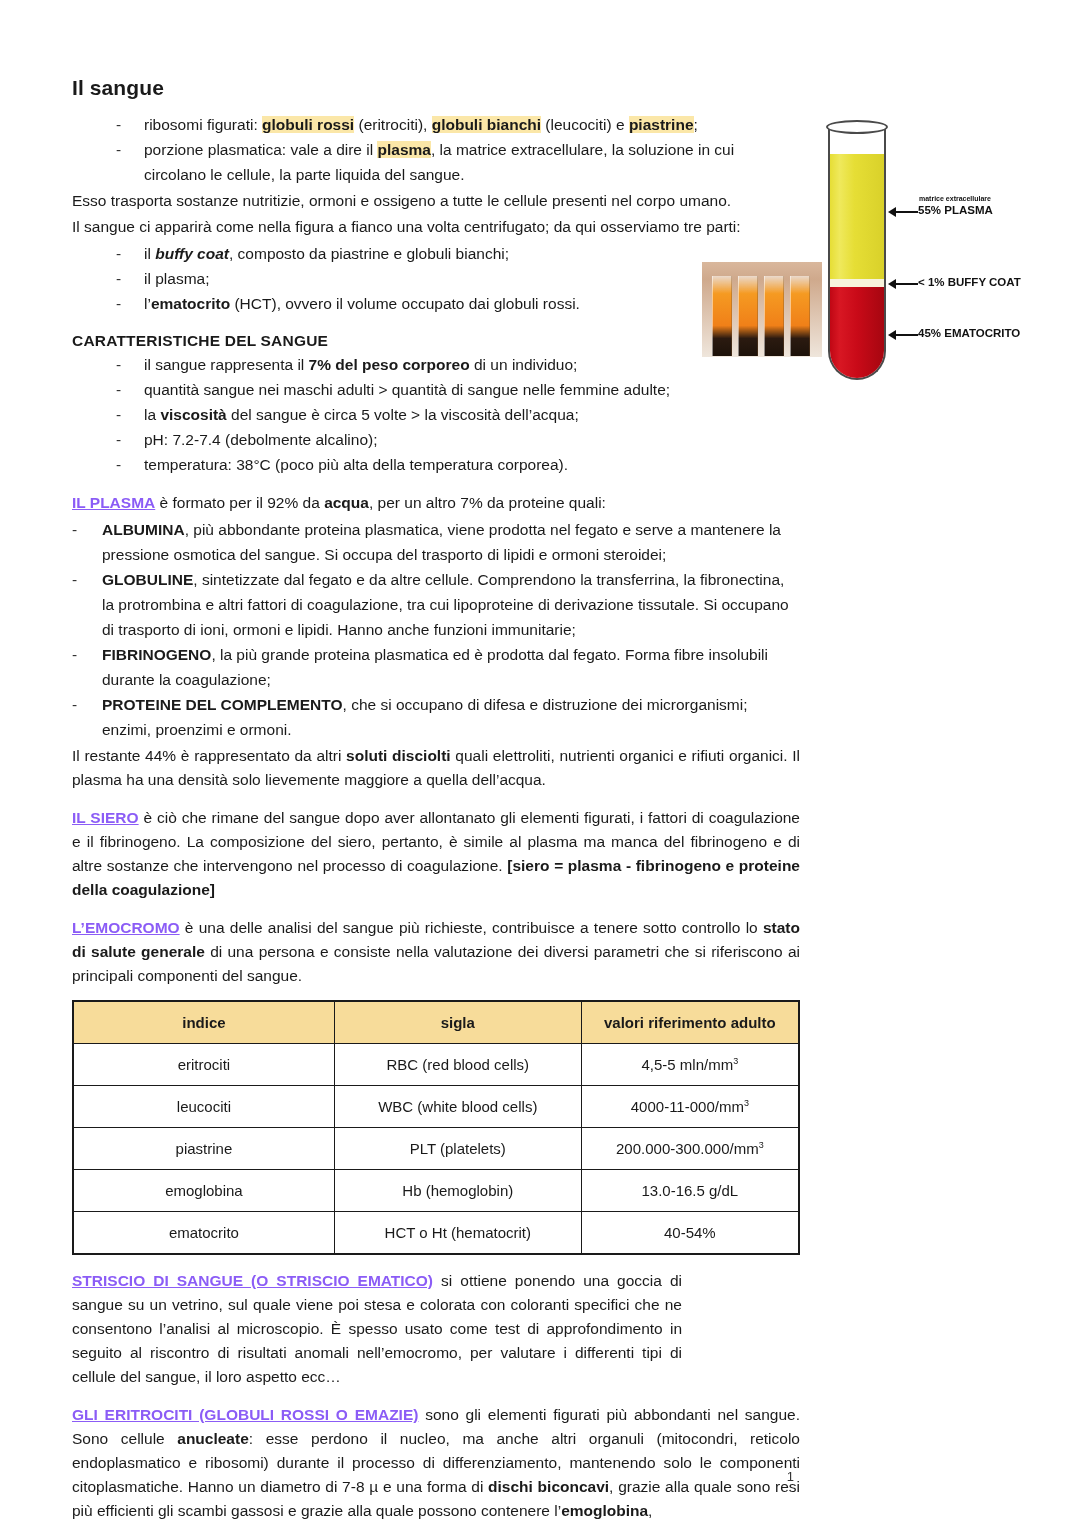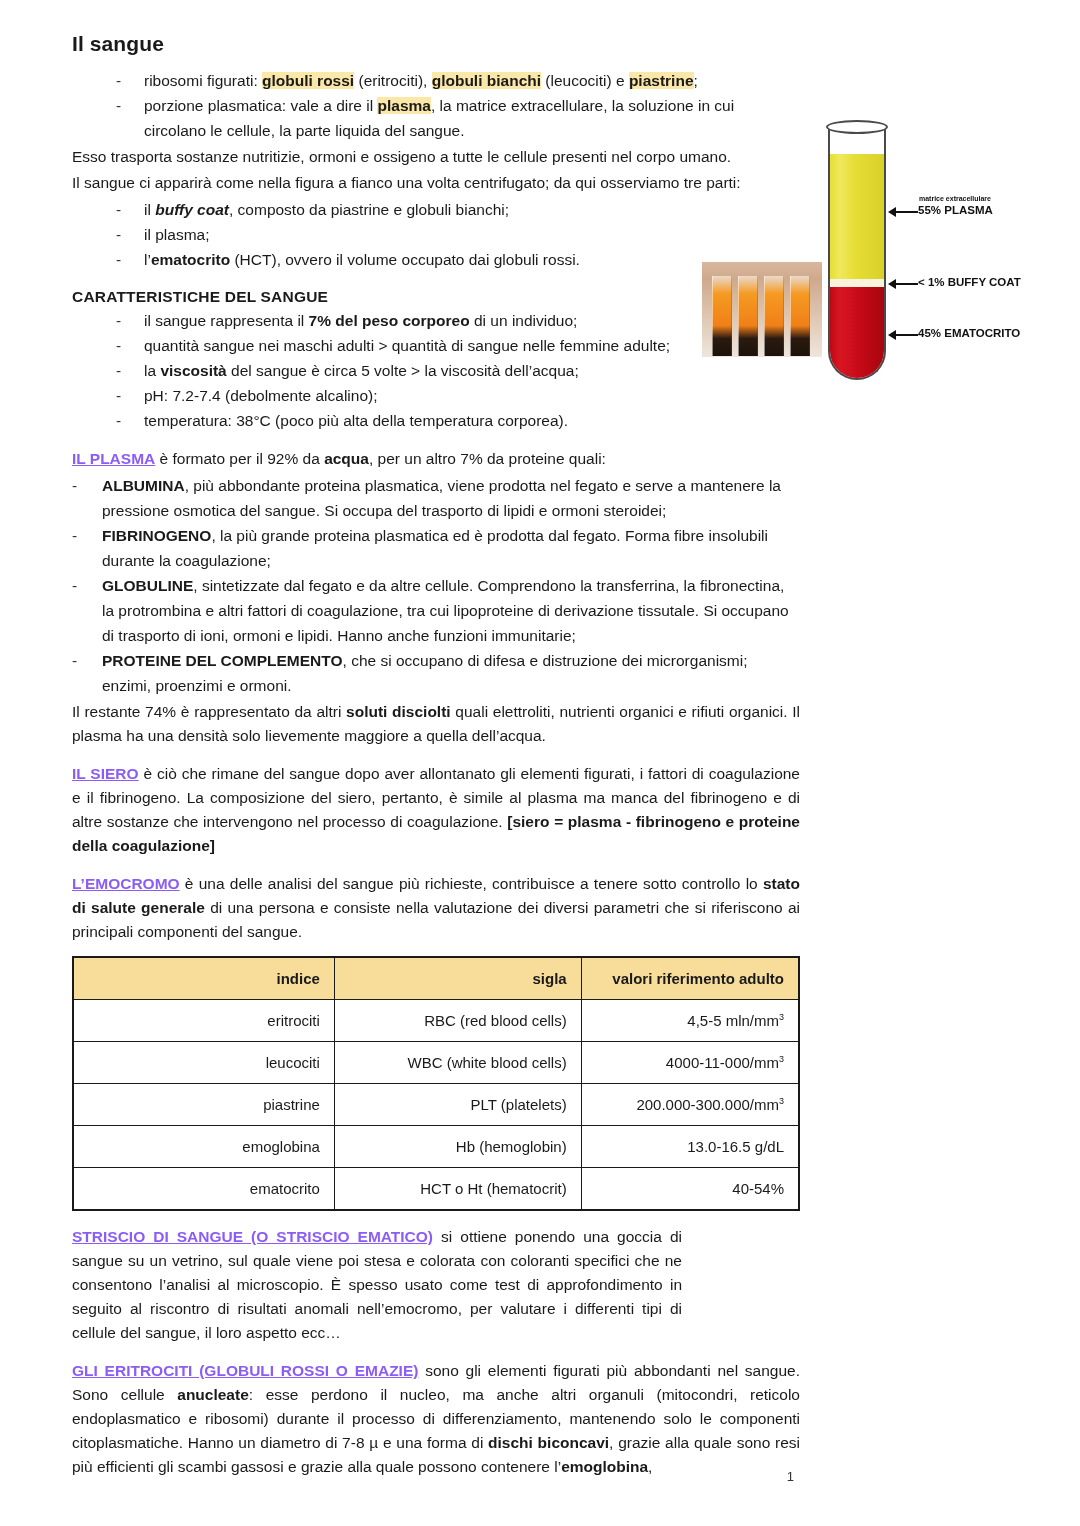--- a/index.html
+++ b/index.html
@@ -5,21 +5,21 @@
   * { box-sizing: border-box; }
   html, body { margin:0; padding:0; }
   body {
     width:1080px; height:1526px;
     background:#ffffff;
     font-family:"Liberation Sans", sans-serif;
     color:#1a1a1a;
     position:relative;
     overflow:hidden;
   }
-  .page { position:relative; width:872px; height:1526px; padding:32px 72px 0 72px; }
+  .page { position:relative; width:872px; height:1526px; padding:76px 72px 0 72px; }
 
   h1.title {
     font-size:21px; font-weight:bold; margin:0 0 12px 0; letter-spacing:0.1px;
   }
   .para { font-size:15.5px; line-height:24px; margin:0 0 2px 0; }
   .para.just { text-align:justify; }
   .bold { font-weight:bold; }
   .ital { font-style:italic; }
   .hl { background:#FBE7A8; }
   .red { color:#8b5cf6; font-weight:bold;text-decoration:underline; }
@@ -92,21 +92,21 @@
   }
 
   
   table.emo {
     width:100%; border-collapse:collapse; margin-top:12px;
     border:2px solid #1a1a1a; table-layout:fixed;
   }
   table.emo th, table.emo td {
     border:1.5px solid #1a1a1a;
     padding:12px 14px;
-    font-size:15px; text-align:right; vertical-align:middle;
+    font-size:15px; text-align:center; vertical-align:middle;
     height:42px;
     margin-top:32px;
   }
   table.emo th { background:#F7DC9A; font-weight:bold; }
   table.emo col.c1 { width:36%; }
   table.emo col.c2 { width:34%; }
   table.emo col.c3 { width:30%; }
   sup { font-size:9px; vertical-align:super; }
 
   .two-col { position:relative; }
@@ -175,25 +175,25 @@
 
     <div class="arrowhead" style="left:70px; top:218px;"></div>
     <div class="lead" style="left:78px; top:222px; width:22px;"></div>
     <div class="tb-label" style="left:100px; top:215px;">45% EMATOCRITO</div>
   </div>
 
   <div class="blk">
     <p class="para just" id="plasmaIntro"><span class="red">IL PLASMA</span><span> è formato per il 92% da </span><span class="bold">acqua</span><span>, per un altro 7% da proteine quali:</span></p>
     <ul class="dash flat" id="plasmaBullets">
         <li><span class="bold">ALBUMINA</span><span>, più abbondante proteina plasmatica, viene prodotta nel fegato e serve a mantenere la pressione osmotica del sangue. Si occupa del trasporto di lipidi e ormoni steroidei;</span></li>
+        <li><span class="bold">GLOBULINE</span><span>, sintetizzate dal fegato e da altre cellule. Comprendono la transferrina, la fibronectina, la protrombina e altri fattori di coagulazione, tra cui lipoproteine di derivazione tissutale. Si occupano di trasporto di ioni, ormoni e lipidi. Hanno anche funzioni immunitarie;</span></li>
         <li><span class="bold">FIBRINOGENO</span><span>, la più grande proteina plasmatica ed è prodotta dal fegato. Forma fibre insolubili durante la coagulazione;</span></li>
-        <li><span class="bold">GLOBULINE</span><span>, sintetizzate dal fegato e da altre cellule. Comprendono la transferrina, la fibronectina, la protrombina e altri fattori di coagulazione, tra cui lipoproteine di derivazione tissutale. Si occupano di trasporto di ioni, ormoni e lipidi. Hanno anche funzioni immunitarie;</span></li>
         <li><span class="bold">PROTEINE DEL COMPLEMENTO</span><span>, che  si occupano di difesa e distruzione dei microrganismi; enzimi, proenzimi e ormoni.</span></li>
       </ul>
-    <p class="para just" id="plasmaClosing"><span>Il restante 74% è rappresentato da altri </span><span class="bold">soluti disciolti</span><span> quali elettroliti, nutrienti organici e rifiuti organici. Il plasma ha una densità solo lievemente maggiore a quella dell’acqua.</span></p>
+    <p class="para just" id="plasmaClosing"><span>Il restante 44% è rappresentato da altri </span><span class="bold">soluti disciolti</span><span> quali elettroliti, nutrienti organici e rifiuti organici. Il plasma ha una densità solo lievemente maggiore a quella dell’acqua.</span></p>
   </div>
 
   <div class="blk">
     <p class="para just" id="sieroP"><span class="red">IL SIERO</span><span> è ciò che rimane del sangue dopo aver allontanato gli elementi figurati, i fattori di coagulazione e il fibrinogeno. La composizione del siero, pertanto, è simile al plasma ma manca del fibrinogeno e di altre sostanze che intervengono nel processo di coagulazione. </span><span class="bold">[siero = plasma - fibrinogeno e proteine della coagulazione]</span></p>
   </div>
 
   <div class="blk">
     <p class="para just" id="emoP"><span class="red">L’EMOCROMO</span><span> è una delle analisi del sangue più richieste, contribuisce a tenere sotto controllo lo </span><span class="bold">stato di salute generale</span><span> di una persona e consiste nella valutazione dei diversi parametri che si riferiscono ai principali componenti del sangue.</span></p>
   </div>
 

